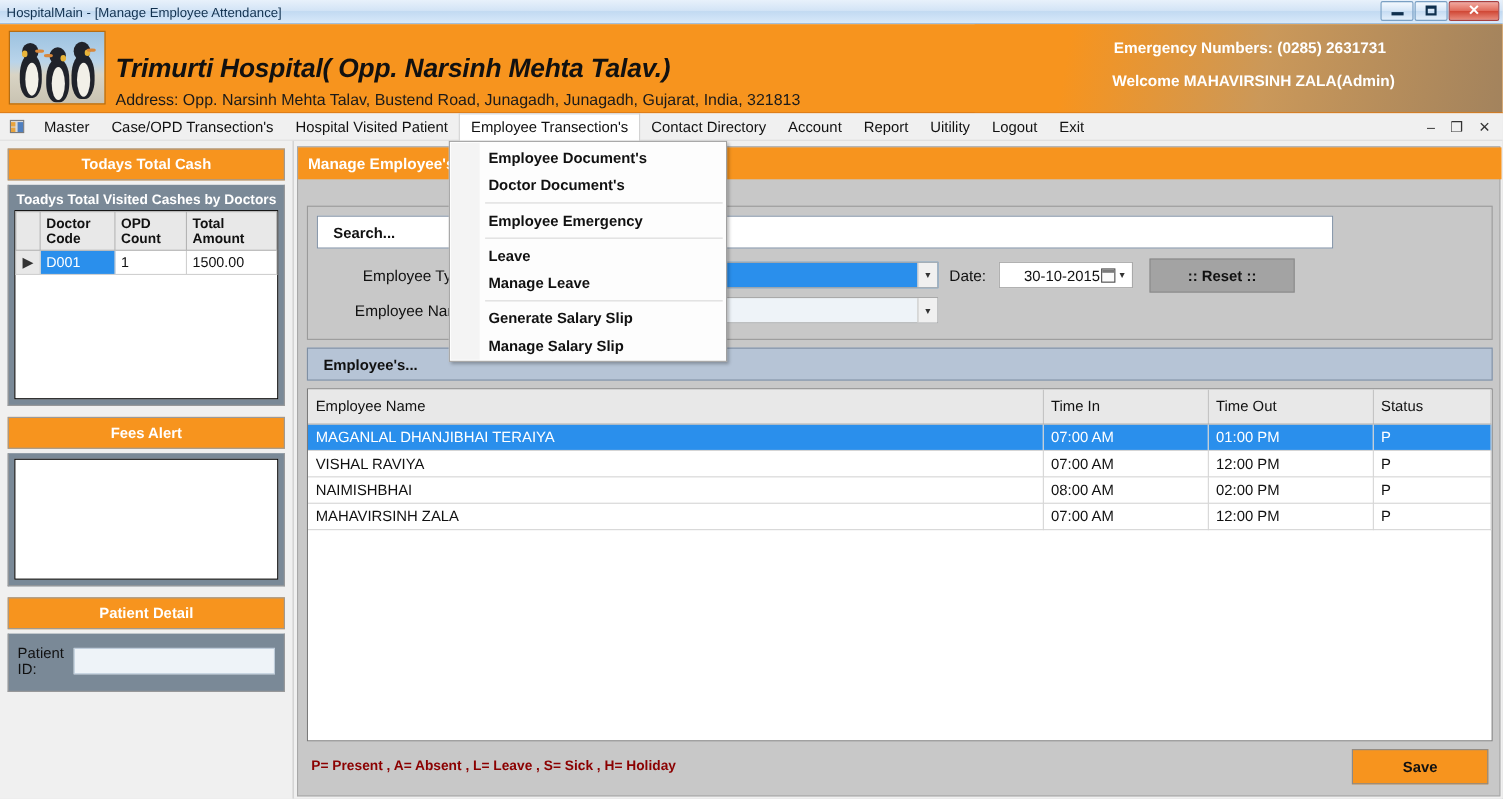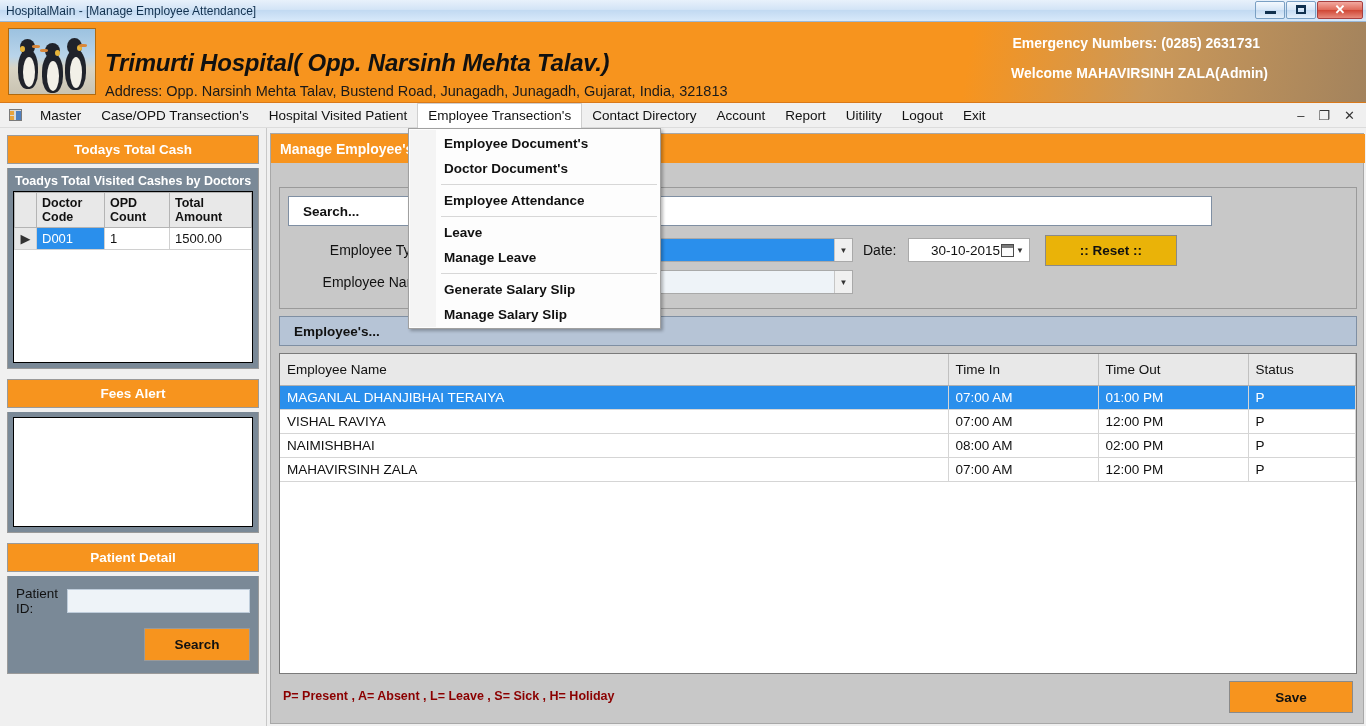--- a/index.html
+++ b/index.html
@@ -233,21 +233,21 @@
   .datebox .dv { font-size: 13.5px; color: #111; padding-left: 22px; flex: 1; }
   .datebox .cal {
     width: 13px; height: 13px; border: 1px solid #4a4a4a; background: #fbfbfb;
     margin-right: 2px; position: relative;
   }
   .datebox .cal::before {
     content: ""; position: absolute; left: 0; top: 0; right: 0; height: 3px; background: #7a7a7a;
   }
   .datebox .dd-arrow { font-size: 8px; color: #333; padding-right: 5px; }
   .reset-btn {
-    position: absolute; background: #eab308; border: 1px solid #8a8a8a;
+    position: absolute; background: #a3a3a3; border: 1px solid #8a8a8a;
     font-size: 13.5px; font-weight: bold; color: #111;
     display: flex; align-items: center; justify-content: center;
   }
   #emp-sec-head {
     position: absolute; left: 8px; top: 182px; width: 1078px; height: 30px;
     background: #b6c4d6; border: 1px solid #7f8fa3;
     display: flex; align-items: center; padding-left: 14px;
     font-size: 13.5px; font-weight: bold; color: #111;
   }
   #emp-grid {
@@ -391,23 +391,20 @@
   </div>
 
   <div style="padding:10px 7px 0 7px;">
     <div class="panel-head">Patient Detail</div>
   </div>
   <div style="padding:4px 7px 0 7px;">
     <div class="pd-body">
       <div class="pd-row">
         <span class="pd-label">Patient ID:</span>
         <input class="pd-input" type="text" value="" style="">
-      </div>
-      <div style="display:flex;justify-content:flex-end;margin-top:12px;">
-        <div class="btn-orange" style="width:106px;">Search</div>
       </div>
     </div>
   </div>
 </div>
 
 <div id="main">
 
   <div id="main-title">Manage Employee's Attendance</div>
 
   <div id="search-panel">
@@ -482,20 +479,20 @@
 
   <div class="legend">P= Present , A= Absent , L= Leave , S= Sick  , H= Holiday</div>
   <div class="save-btn">Save</div>
 </div>
 
 <div id="dropdown">
   <div class="strip"></div>
   <div class="dd-item">Employee Document's</div>
   <div class="dd-item">Doctor Document's</div>
   <div class="dd-sep"></div>
-  <div class="dd-item">Employee Attendance</div>
+  <div class="dd-item">Employee Emergency</div>
   <div class="dd-sep"></div>
   <div class="dd-item">Leave</div>
   <div class="dd-item">Manage Leave</div>
   <div class="dd-sep"></div>
   <div class="dd-item">Generate Salary Slip</div>
   <div class="dd-item">Manage Salary Slip</div>
 </div>
 
 </body></html>

